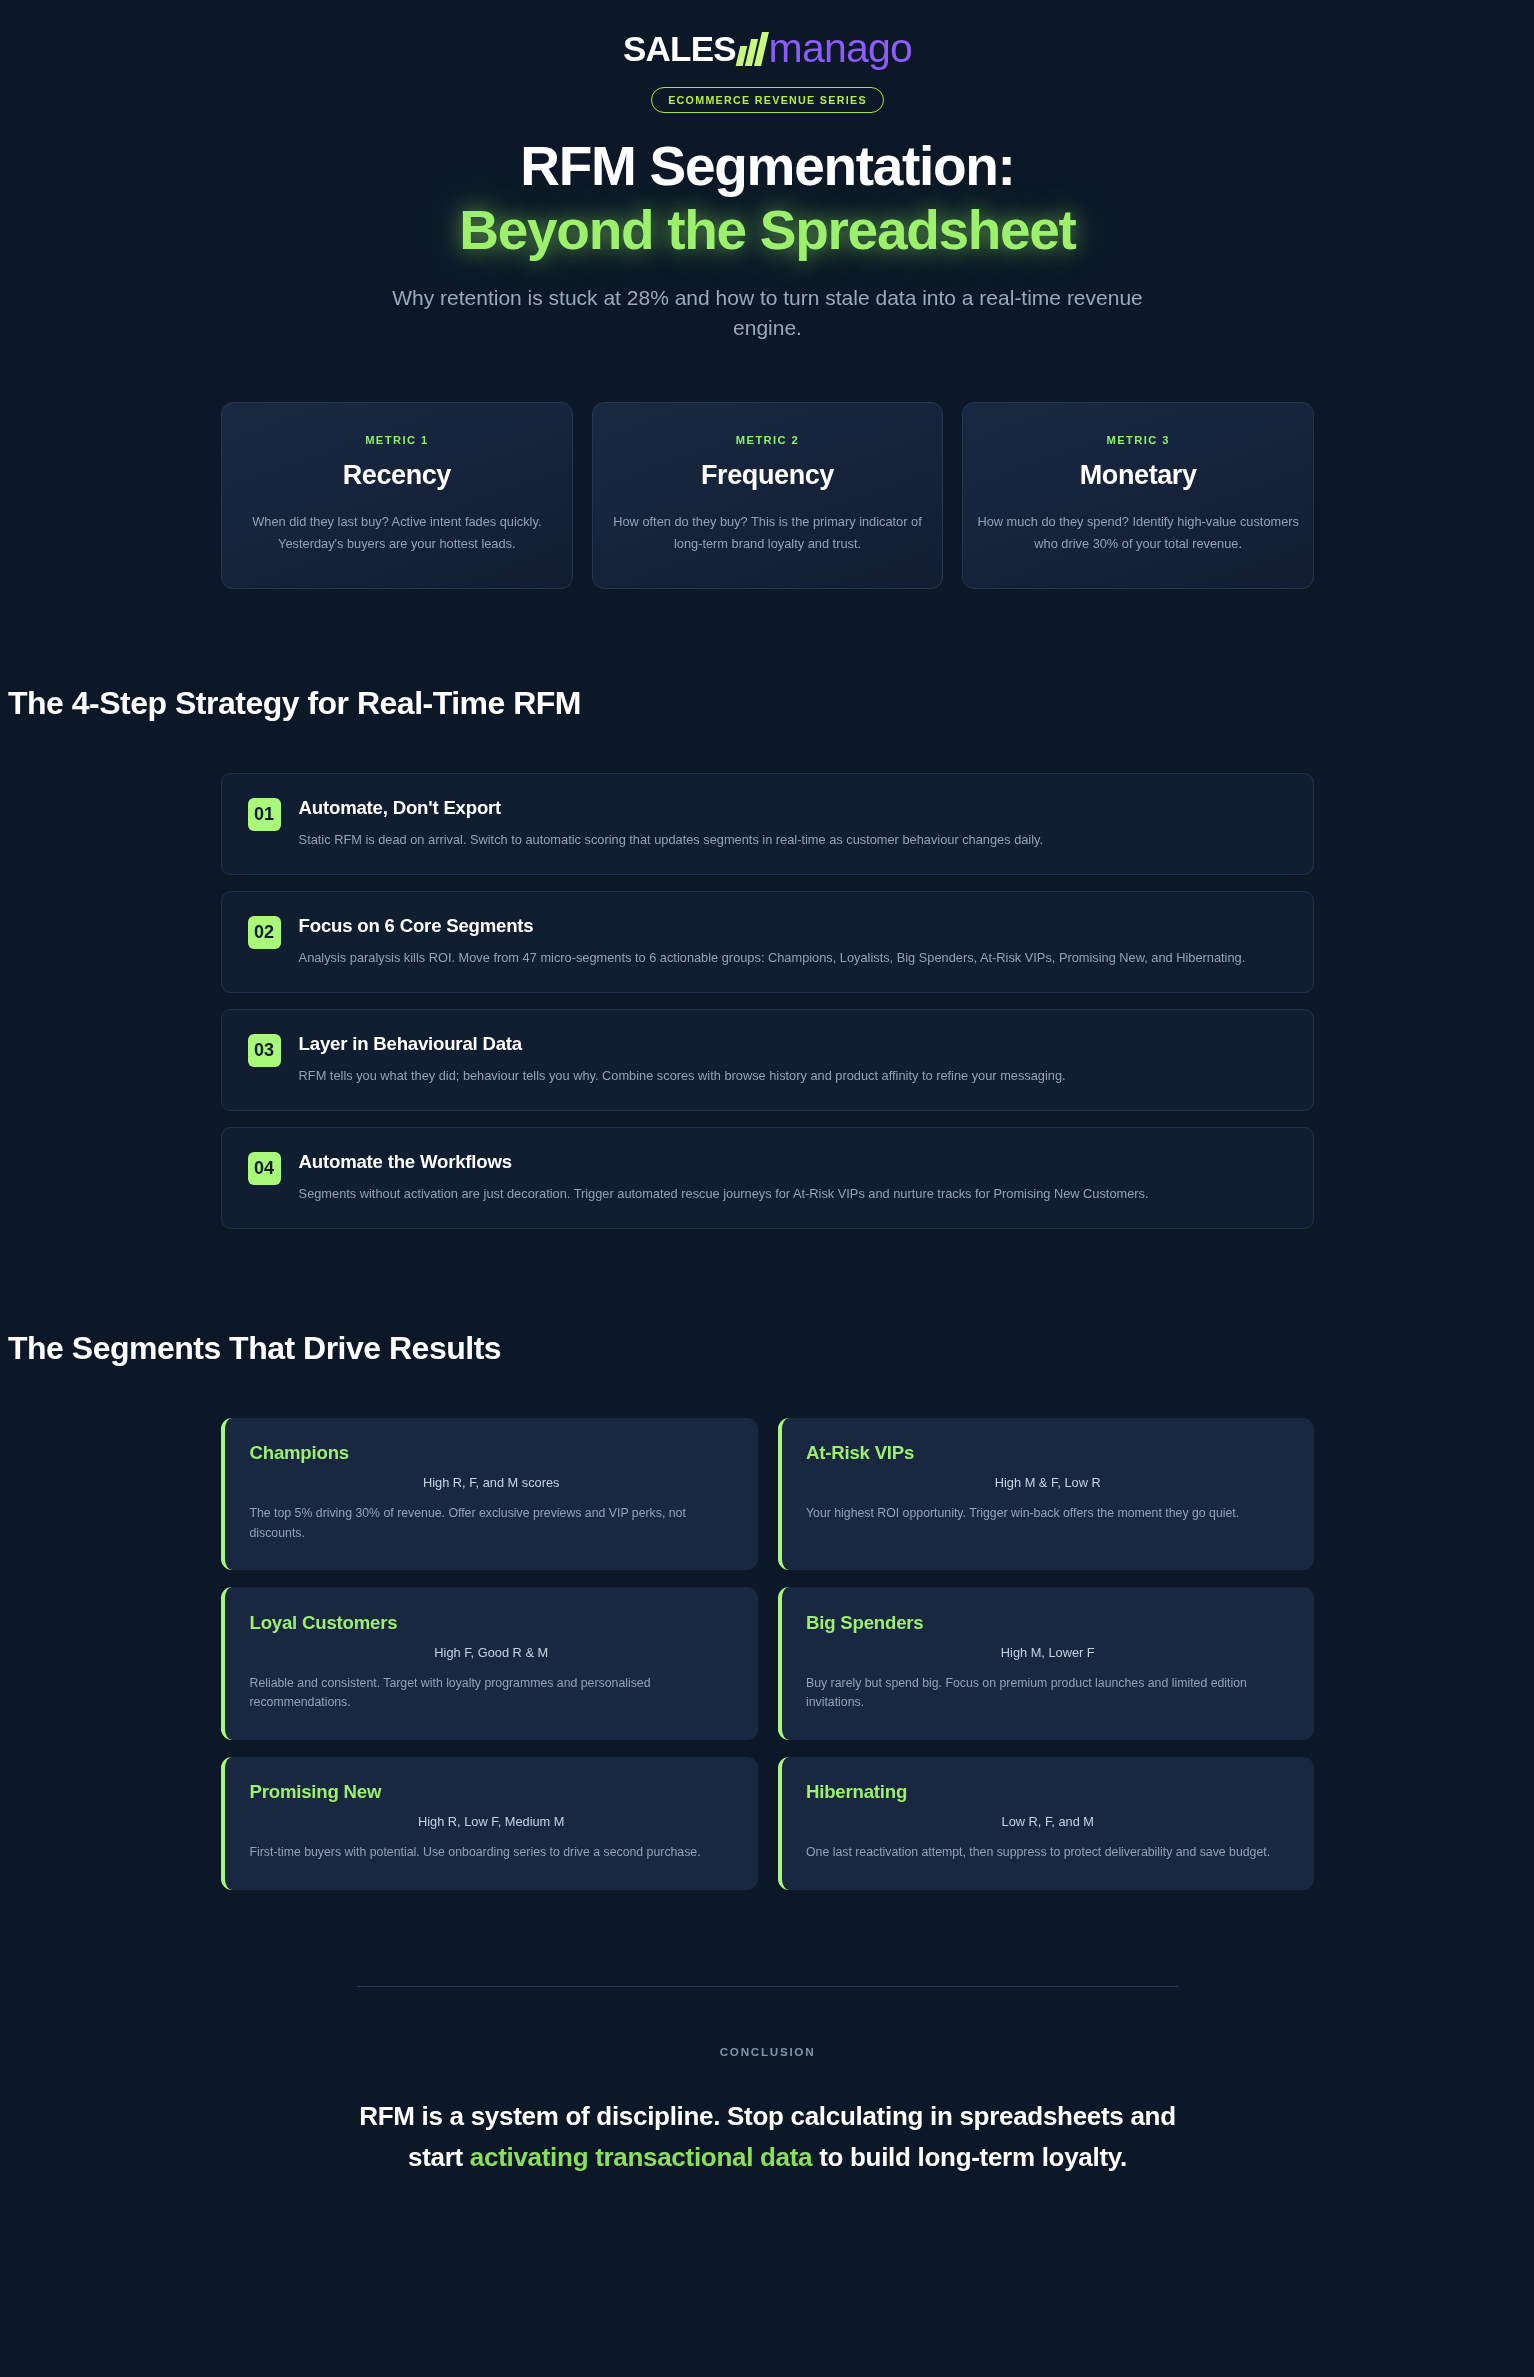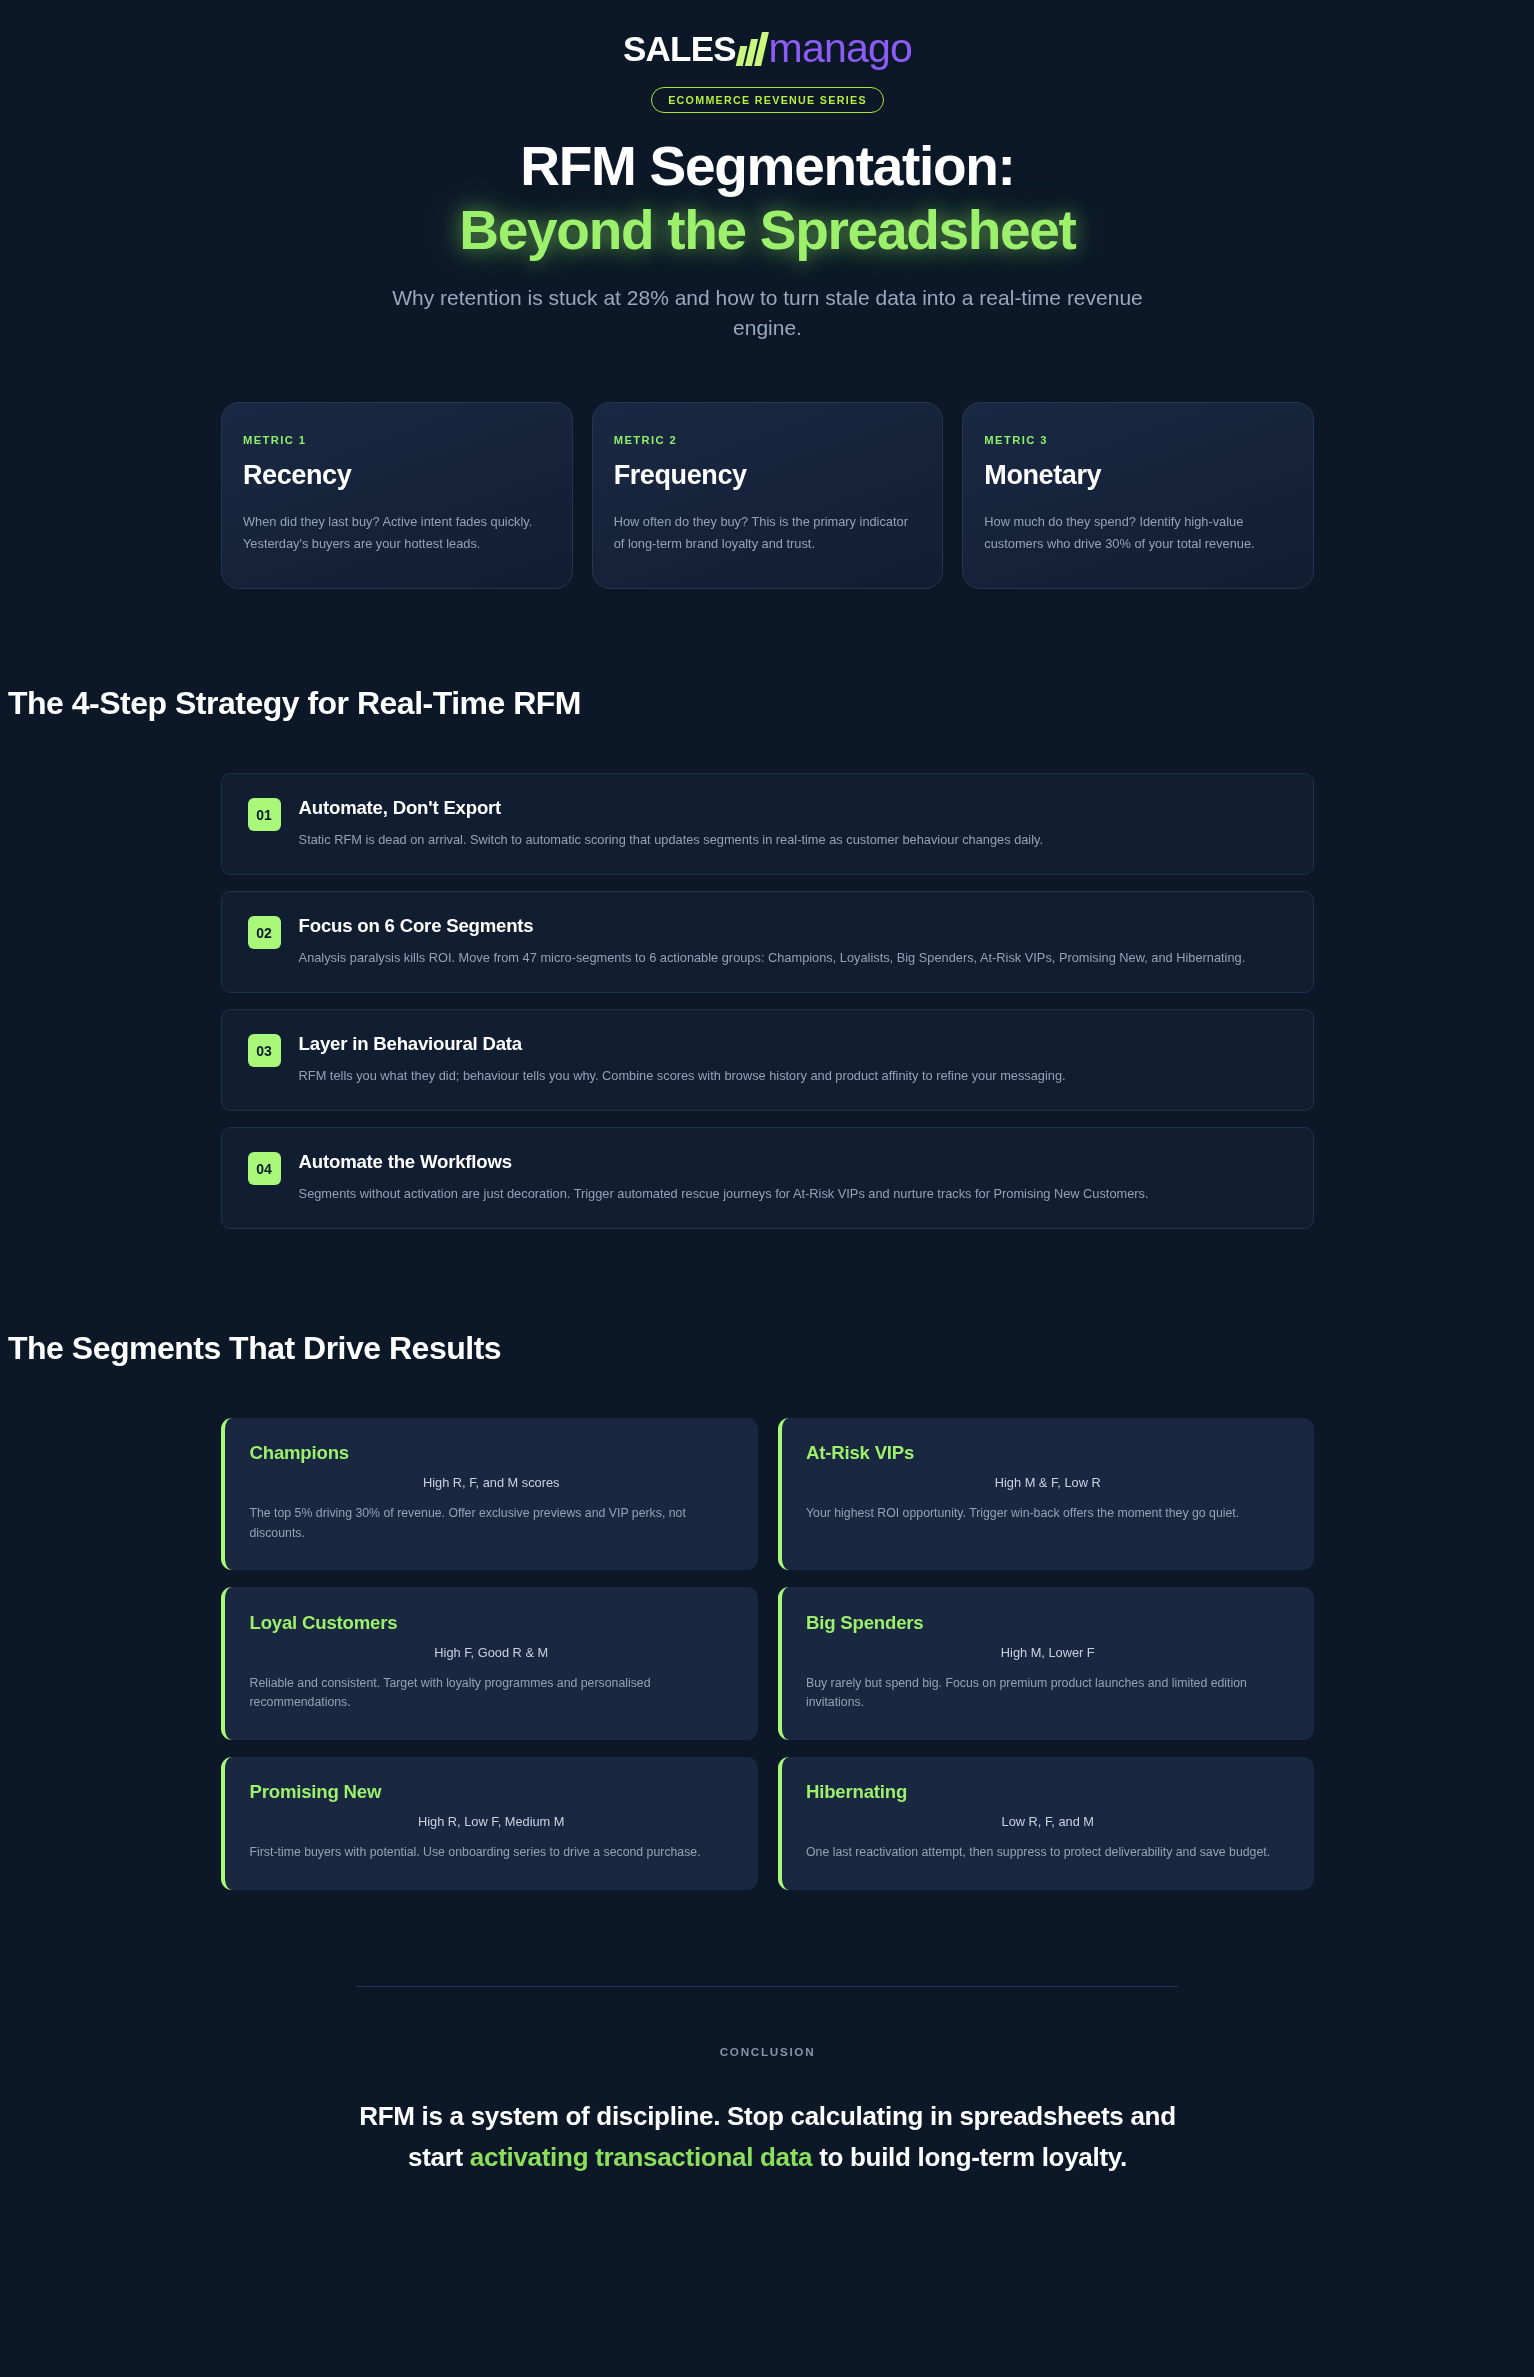--- a/index.html
+++ b/index.html
@@ -107,23 +107,23 @@
     display: flex;
     gap: 19px;
     justify-content: center;
     margin-top: 59px;
     padding: 0 221px;
   }
   .metric-card {
     flex: 1 1 0;
     background: linear-gradient(160deg, #1a2943 0%, #15223a 55%, #121d32 100%);
     border: 0.5px solid #27364f;
-    border-radius: 18px;
-    padding: 31px 21px 34px;
-    text-align: left;
+    border-radius: 12px;
+    padding: 31px 14px 34px;
+    text-align: center;
   }
   .metric-eyebrow {
     color: #8ef06a;
     font-size: 11.2px;
     font-weight: 700;
     letter-spacing: 1.4px;
   }
   .metric-title {
     margin-top: 14px;
     font-size: 27px;
@@ -166,21 +166,21 @@
     gap: 18px;
     align-items: flex-start;
   }
   .step-num {
     flex: 0 0 auto;
     width: 33px;
     height: 33px;
     background: #a9f87a;
     border-radius: 5.9px;
     color: #0d1b2e;
-    font-size: 14px;
+    font-size: 18px;
     font-weight: 700;
     display: flex;
     align-items: center;
     justify-content: center;
     margin-top: 2.1px;
   }
   .step-body { flex: 1 1 auto; padding-top: 1.1px; }
   .step-title {
     font-size: 18.6px;
     font-weight: 700;

